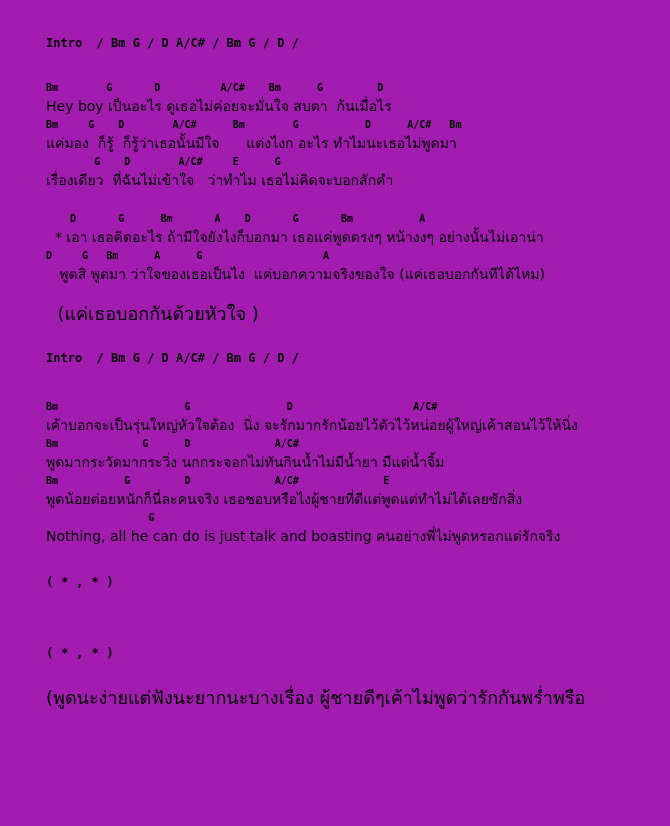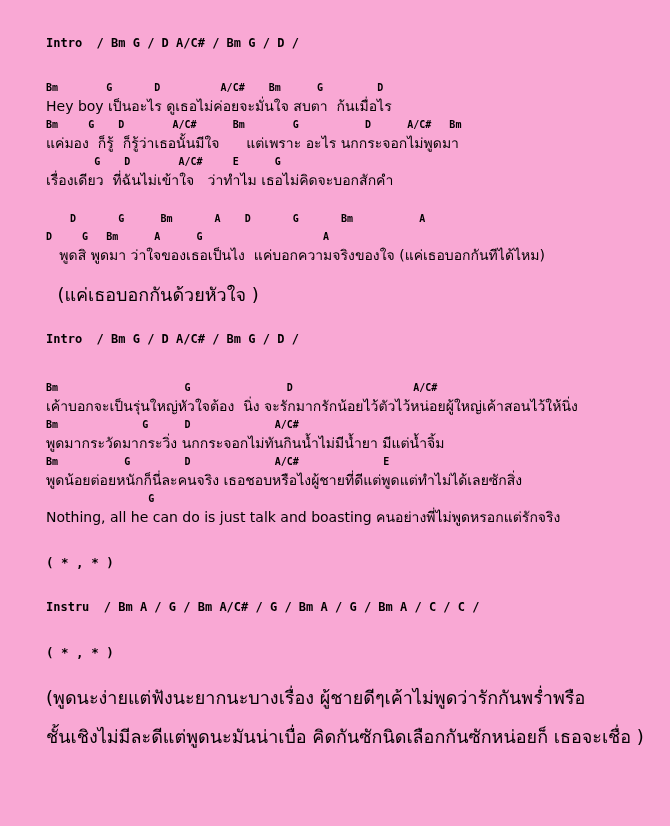--- a/index.html
+++ b/index.html
@@ -11,21 +11,21 @@
     width: 670px;
     height: 826px;
     font-family: "DejaVu Sans", sans-serif;
     color: #000000;
     -webkit-font-smoothing: none;
   }
   .page {
     position: relative;
     width: 670px;
     height: 826px;
-    background: #f9a8d4;
+    background: #a21caf;
     overflow: hidden;
   }
   .sheet {
     position: absolute;
     left: 46px;
     top: 34px;
     width: 612px;
   }
 
   
@@ -94,29 +94,30 @@
   <div class="sheet">
 
     <div class="sectionline">Intro  / Bm G / D A/C# / Bm G / D /</div>
 
     <div class="gap-l"></div>
 
     <div class="block">
       <div class="chordline">Bm        G       D          A/C#    Bm      G         D</div>
       <div class="lyricline">Hey boy เป็นอะไร ดูเธอไม่ค่อยจะมั่นใจ สบตา  ก้นเมื่อไร</div>
       <div class="chordline">Bm     G    D        A/C#      Bm        G           D      A/C#   Bm</div>
-      <div class="lyricline">แค่มอง  ก็รู้  ก็รู้ว่าเธอนั้นมีใจ      แต่เพราะ อะไร นกกระจอกไม่พูดมา</div>
+      <div class="lyricline">แค่มอง  ก็รู้  ก็รู้ว่าเธอนั้นมีใจ      แต่งไงก อะไร ทำไมนะเธอไม่พูดมา</div>
       <div class="chordline">        G    D        A/C#     E      G</div>
       <div class="lyricline">เรื่องเดียว  ที่ฉันไม่เข้าใจ   ว่าทำไม เธอไม่คิดจะบอกสักคำ</div>
     </div>
 
     <div class="gap-m"></div>
 
     <div class="block">
       <div class="chordline">    D       G      Bm       A    D       G       Bm           A</div>
+      <div class="lyricline">  * เอา เธอคิดอะไร ถ้ามีใจยังไงก็บอกมา เธอแค่พูดตรงๆ หน้างงๆ อย่างนั้นไม่เอาน่า</div>
       <div class="chordline">D     G   Bm      A      G                    A</div>
       <div class="lyricline">   พูดสิ พูดมา ว่าใจของเธอเป็นไง  แค่บอกความจริงของใจ (แค่เธอบอกกันทีได้ไหม)</div>
     </div>
 
     <div class="gap-m"></div>
 
     <div class="noteline">  (แค่เธอบอกกันด้วยหัวใจ )</div>
 
     <div class="gap-l"></div>
 
@@ -134,26 +135,24 @@
       <div class="chordline">                 G</div>
       <div class="lyricline">Nothing, all he can do is just talk and boasting คนอย่างพี่ไม่พูดหรอกแต่รักจริง</div>
     </div>
 
     <div class="gap-l"></div>
 
     <div class="markerline">( * , * )</div>
 
     <div class="gap-l"></div>
 
-    <div class="sectionline">Instru  / Bm A / G / Bm A/C# / G / Bm A / G / Bm A / C / C /</div>
 
     <div class="gap-l"></div>
 
     <div class="markerline">( * , * )</div>
 
     <div class="gap-l"></div>
 
     <div class="noteline">(พูดนะง่ายแต่ฟังนะยากนะบางเรื่อง ผู้ชายดีๆเค้าไม่พูดว่ารักกันพร่ำพรือ</div>
     <div class="gap-m"></div>
-    <div class="noteline">ชั้นเชิงไม่มีละดีแต่พูดนะมันน่าเบื่อ คิดกันซักนิดเลือกกันซักหน่อยก็ เธอจะเชื่อ )</div>
 
   </div>
 </div>
 
 </body></html>

